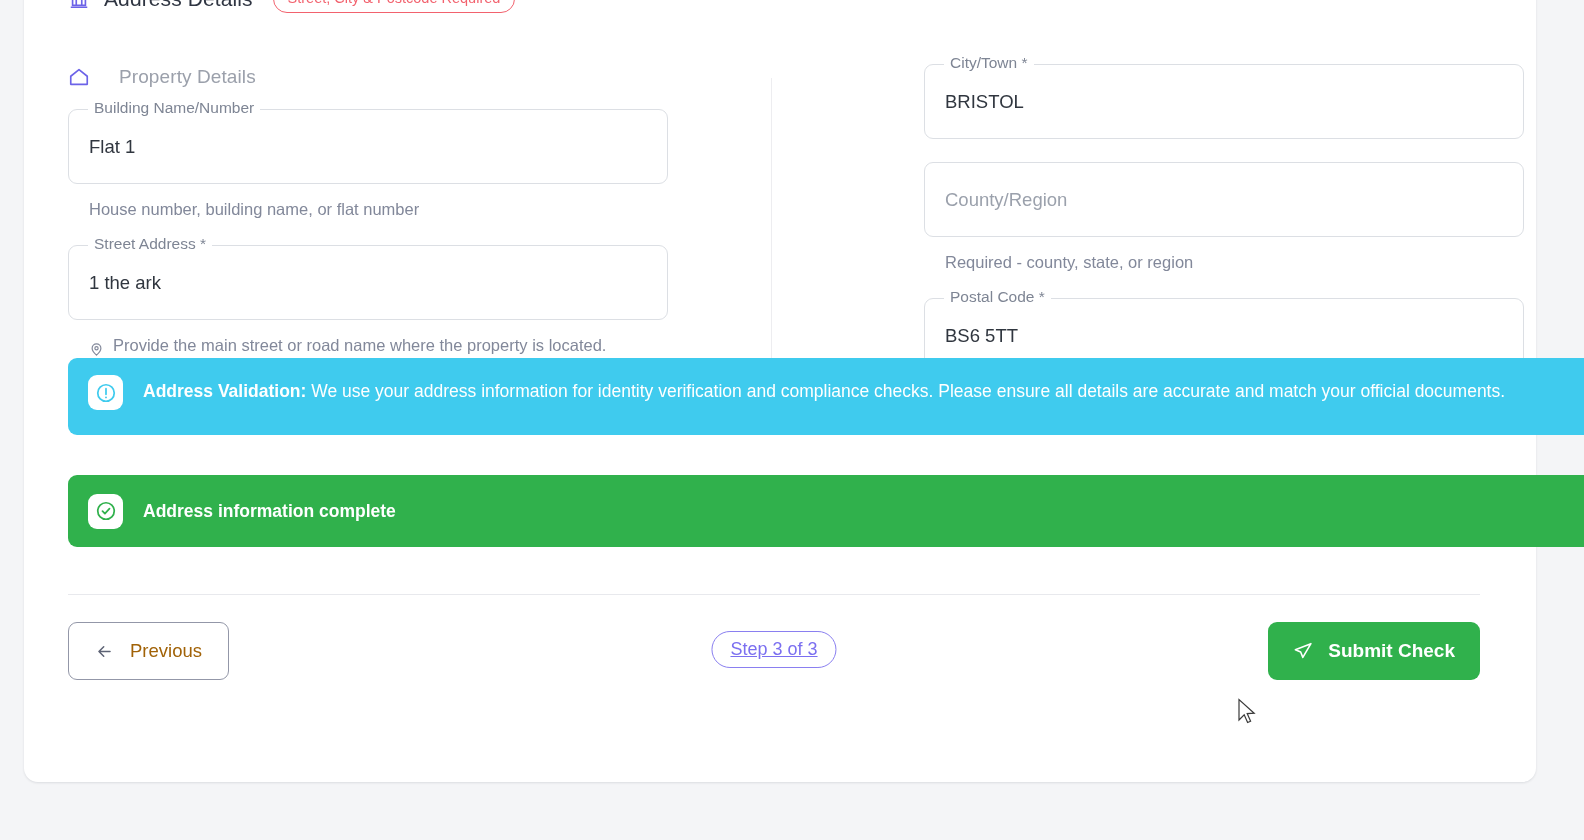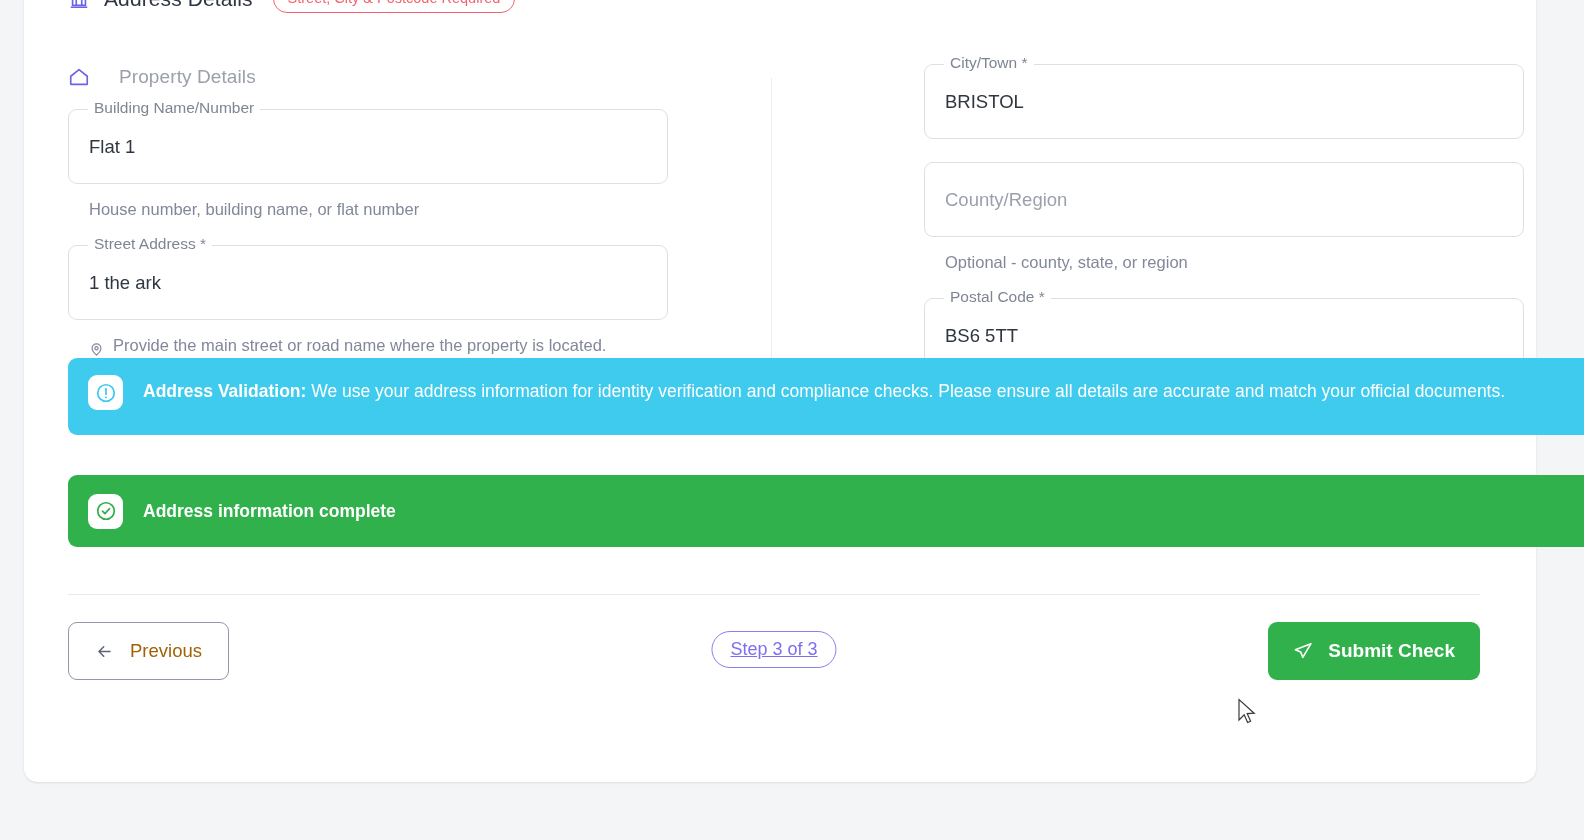--- a/index.html
+++ b/index.html
@@ -226,21 +226,21 @@
           </div>
         </div>
 
         <div class="gap-b"></div>
 
         <div class="field">
           <div class="fbox">
             <span class="fvalue ph">County/Region</span>
           </div>
           <div class="fhelp">
-            <span>Optional - county, state, or region</span>
+            <span>Required - county, state, or region</span>
           </div>
         </div>
 
         <div class="gap-a"></div>
 
         <div class="field">
           <div class="fbox">
             <span class="flabel">Postal Code *</span>
             <span class="fvalue">BS6 5TT</span>
           </div>

